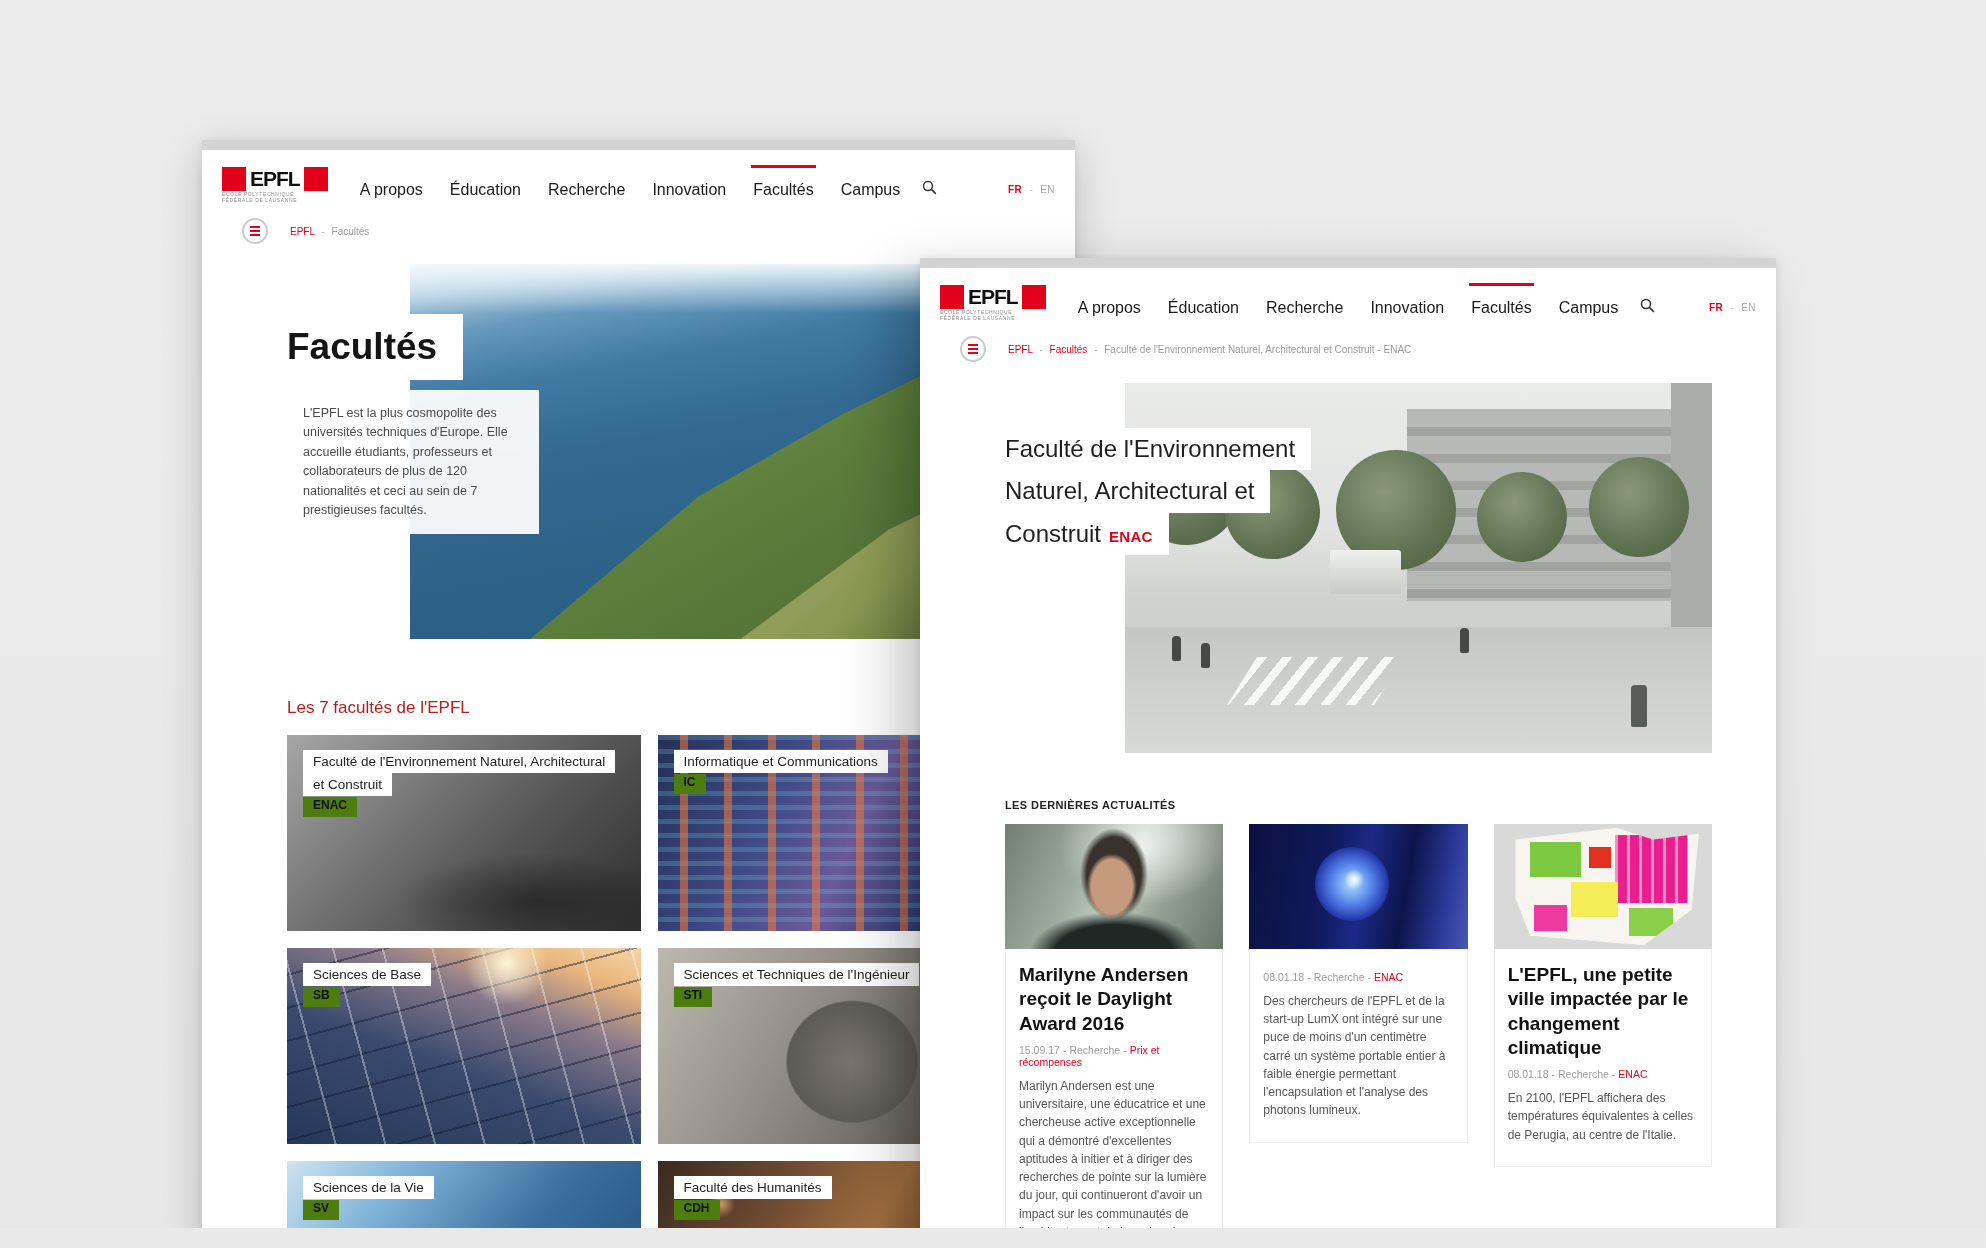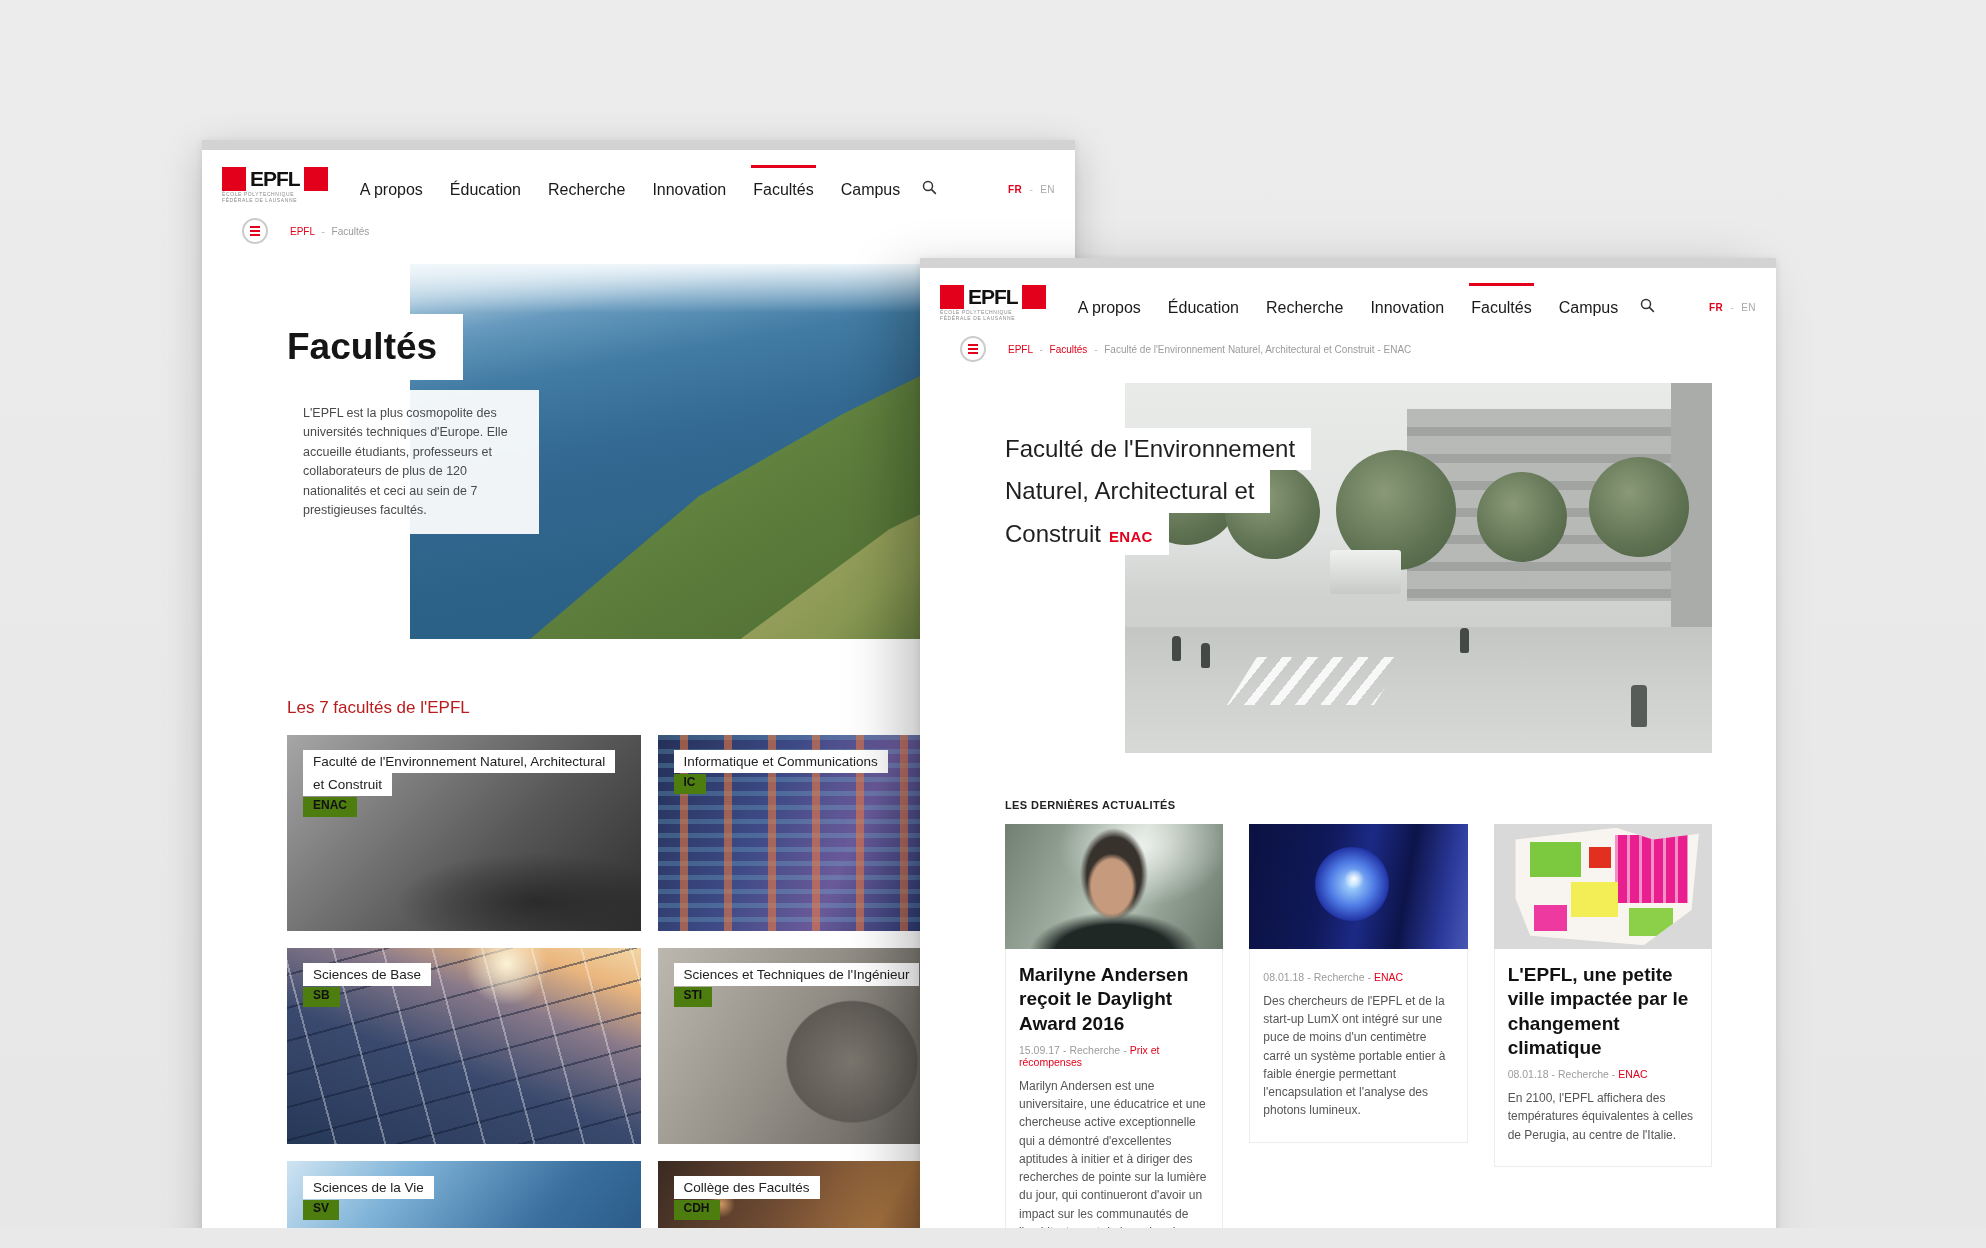--- a/index.html
+++ b/index.html
@@ -247,21 +247,21 @@
         <a class="fac-card">
           <span class="fac-img img-sti"></span>
           <span class="fac-label"><span class="fac-name">Sciences et Techniques de l'Ingénieur</span><span class="fac-acr">STI</span></span>
         </a>
         <a class="fac-card">
           <span class="fac-img img-sv"></span>
           <span class="fac-label"><span class="fac-name">Sciences de la Vie</span><span class="fac-acr">SV</span></span>
         </a>
         <a class="fac-card">
           <span class="fac-img img-cdh"></span>
-          <span class="fac-label"><span class="fac-name">Collège des Facultés</span><span class="fac-acr">CDH</span></span>
+          <span class="fac-label"><span class="fac-name">Faculté des Humanités</span><span class="fac-acr">CDH</span></span>
         </a>
       </div>
     </main>
   </section>
 
   <section class="page page-right">
     <div class="page-strip"></div>
 
     <header class="site-header">
       <a class="logo">

